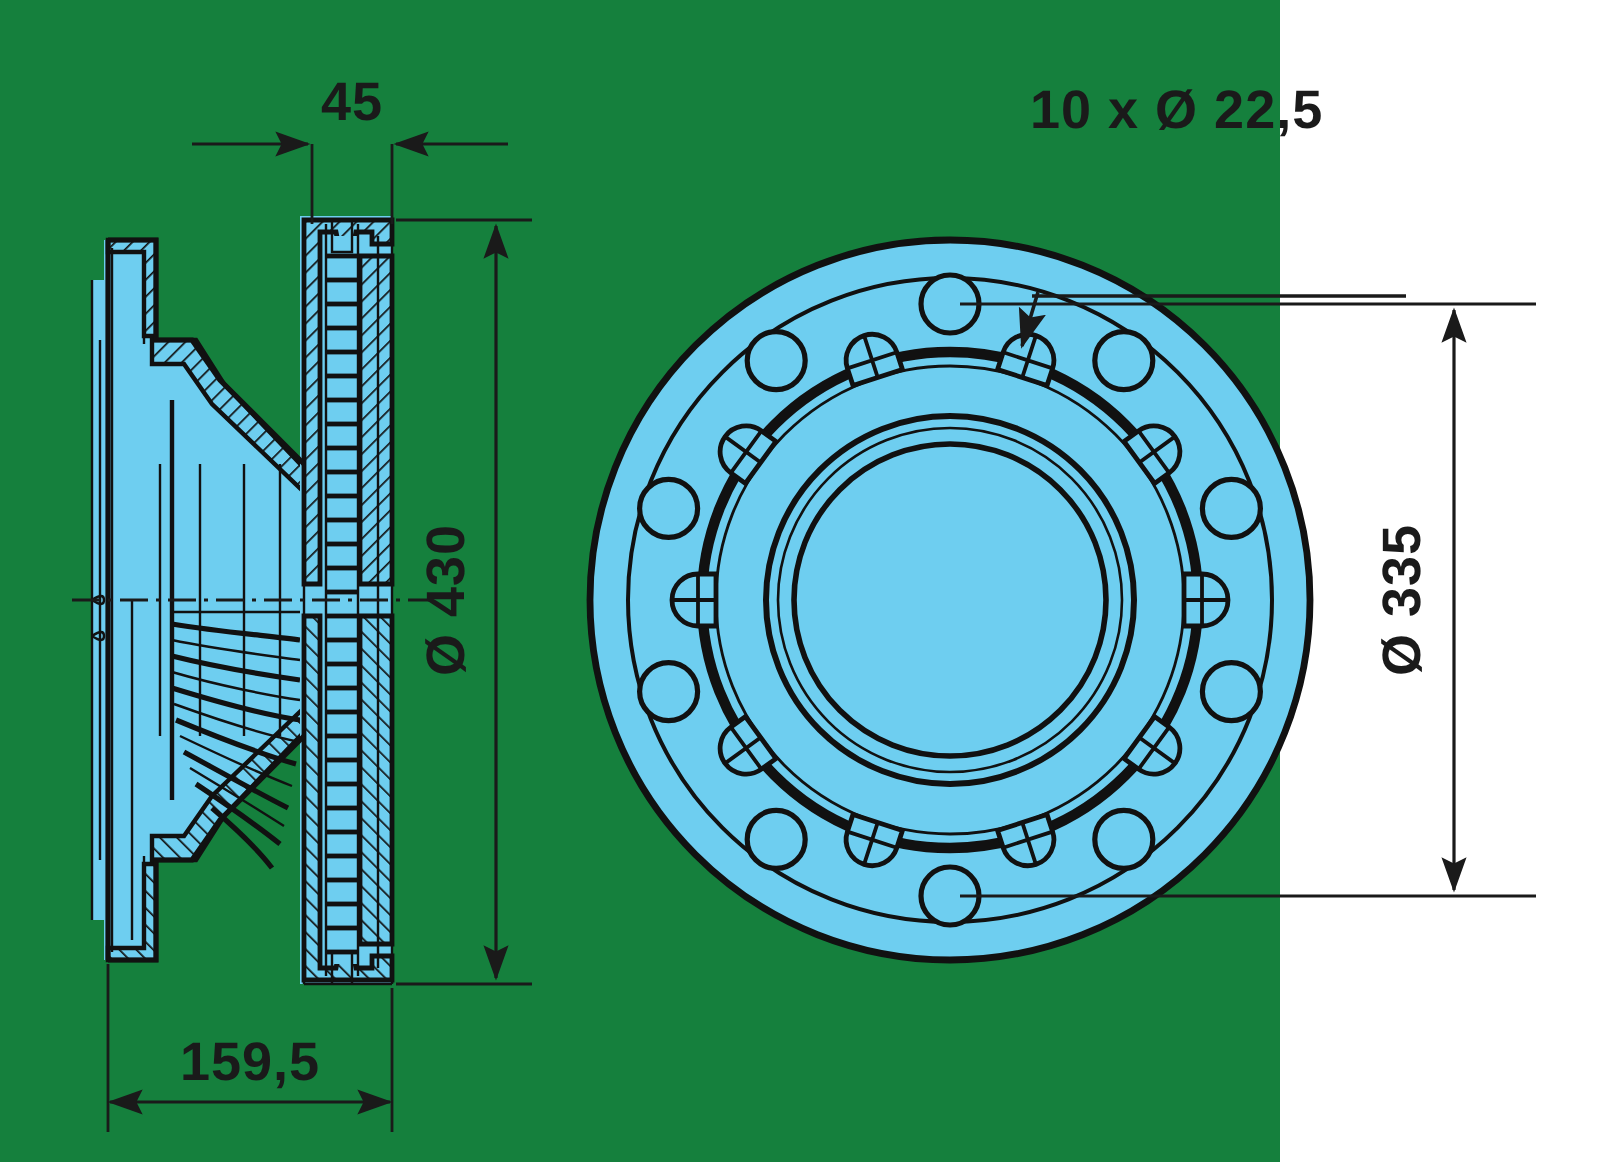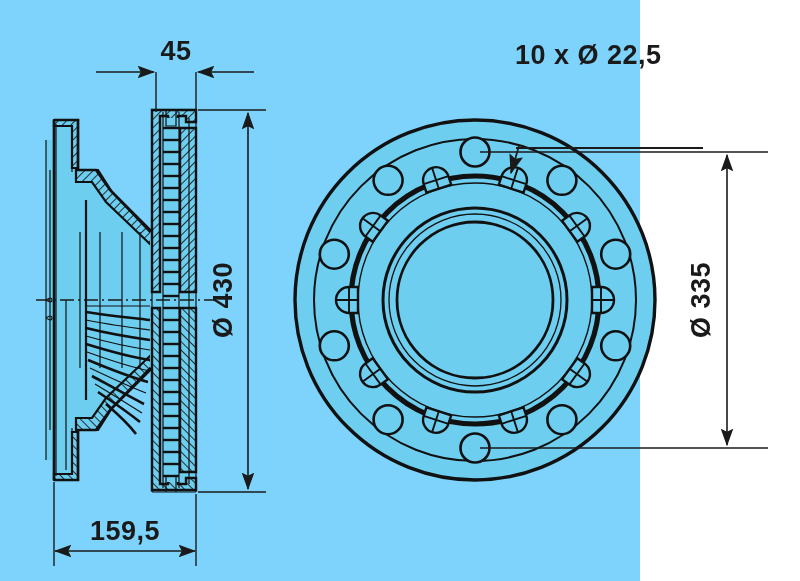--- a/index.html
+++ b/index.html
@@ -10,21 +10,21 @@
   body {
     width: 800px;
     height: 581px;
     overflow: hidden;
     font-family: "Liberation Sans", sans-serif;
   }
   #drawing-root {
     position: relative;
     width: 640px;
     height: 581px;
-    background: #7dd3fc;
+    background: #15803d;
   }
   svg#technical-drawing {
     display: block;
     width: 800px;
     height: 581px;
   }
   .dim-text {
     font-family: "Liberation Sans", sans-serif;
     font-size: 27px;
     font-weight: 700;

